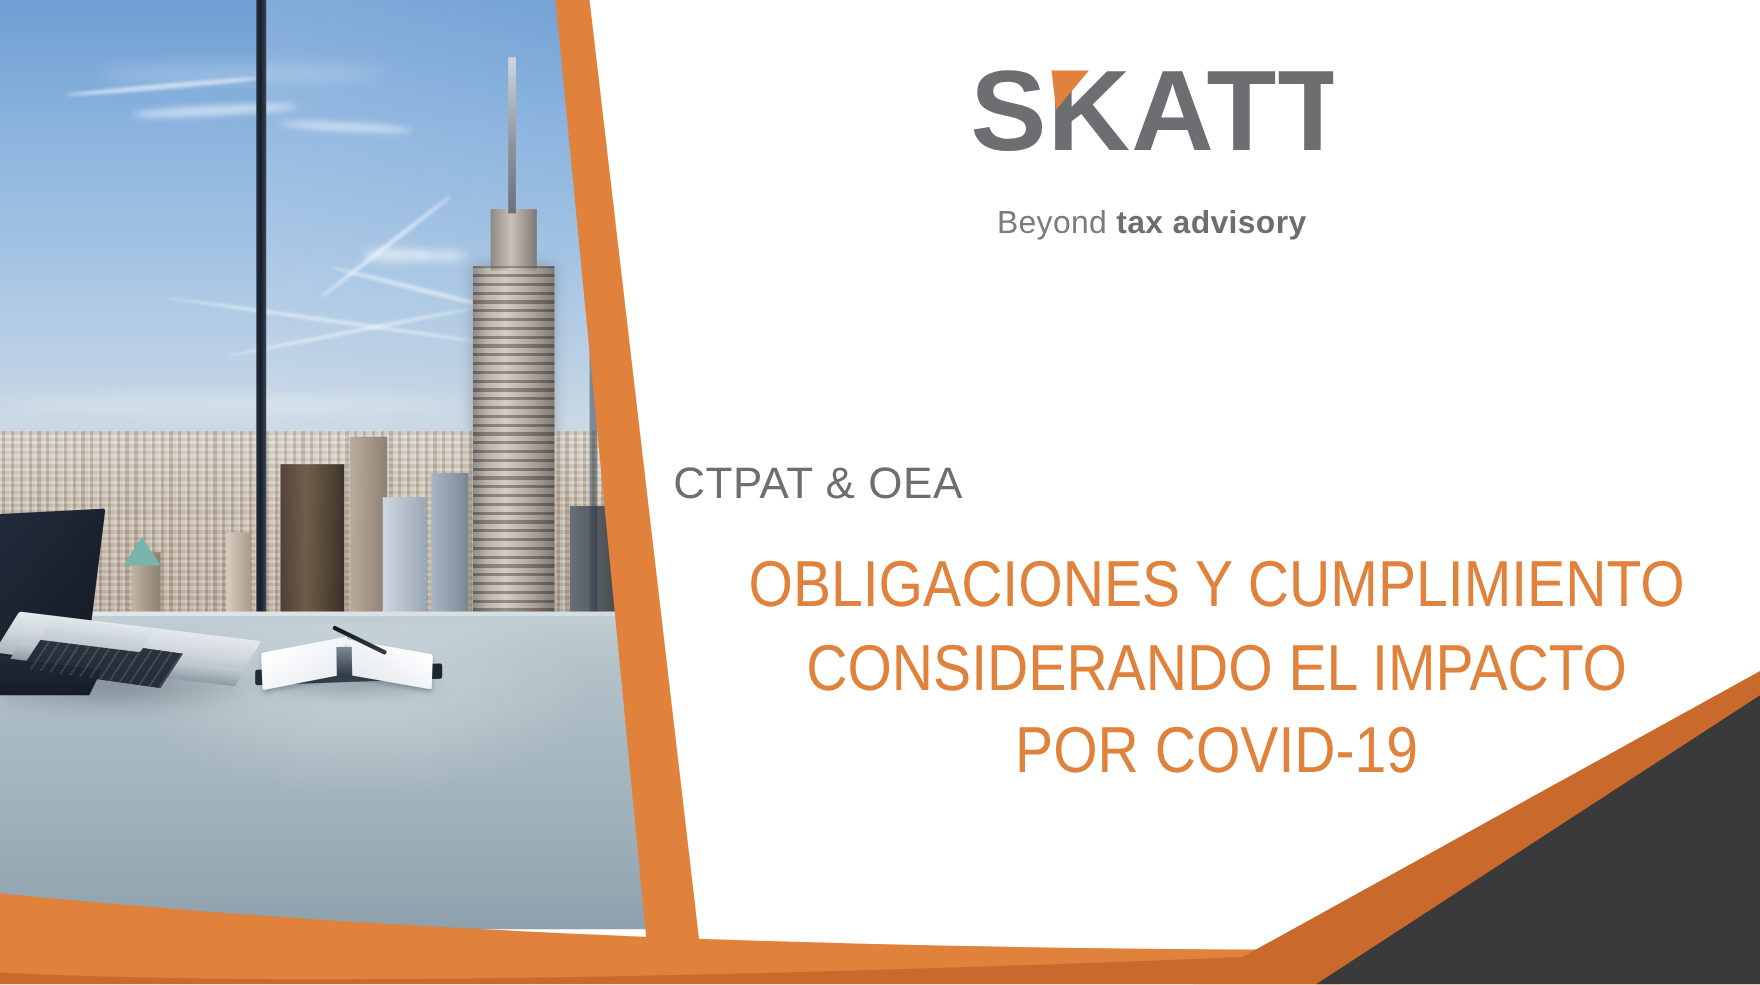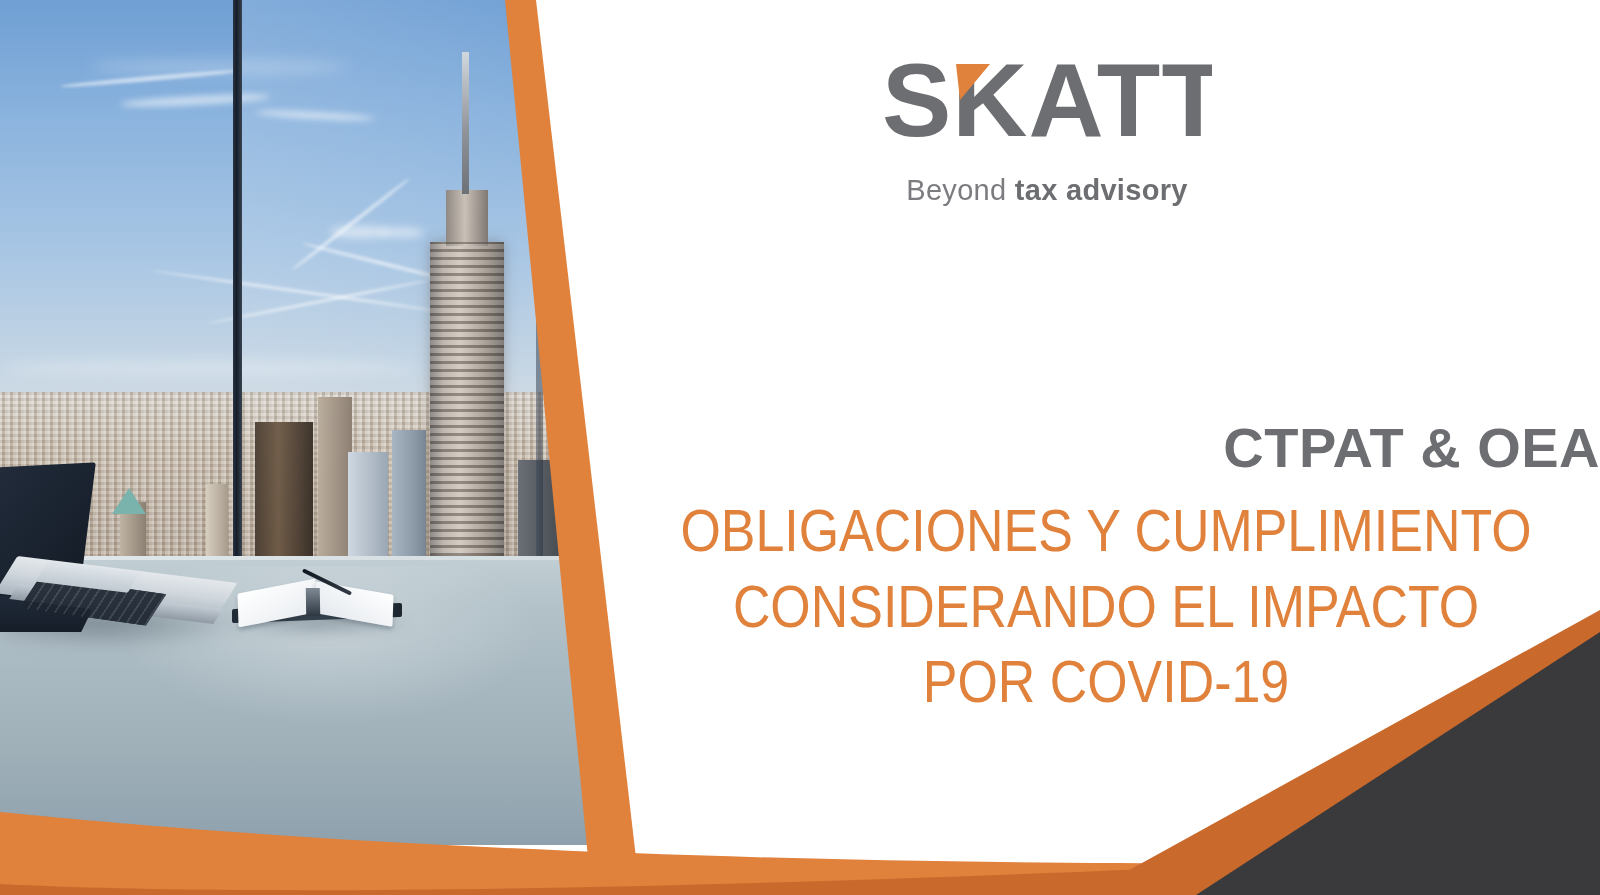--- a/index.html
+++ b/index.html
@@ -262,20 +262,21 @@
     display: block;
     font-size: 104px;
     font-weight: bold;
     letter-spacing: 2px;
     color: #6d6e71;
     line-height: 1.0;
     white-space: nowrap;
   }
   .logo-tag {
     display: block;
+    margin-top: 12px;
     font-size: 29px;
     color: #7b7c7f;
     letter-spacing: .3px;
     white-space: nowrap;
   }
   .logo-tag b { color: #6d6e71; }
 
   .title-main {
     position: absolute;
     left: 0; top: 272px;
@@ -285,23 +286,23 @@
     font-weight: bold;
     color: #6d6e71;
     letter-spacing: 1px;
     line-height: 1.0;
     white-space: nowrap;
   }
   .title-sub {
     position: absolute;
     left: 0; top: 420px;
     width: 988px;
-    text-align: right;
-    font-size: 56px;
-    font-weight: bold;
+    text-align: left;
+    font-size: 40px;
+    font-weight: normal;
     color: #6d6e71;
     letter-spacing: .5px;
     line-height: 1.0;
     white-space: nowrap;
   }
   .desc {
     position: absolute;
     left: 0; top: 494px;
     width: 988px;
     text-align: center;

